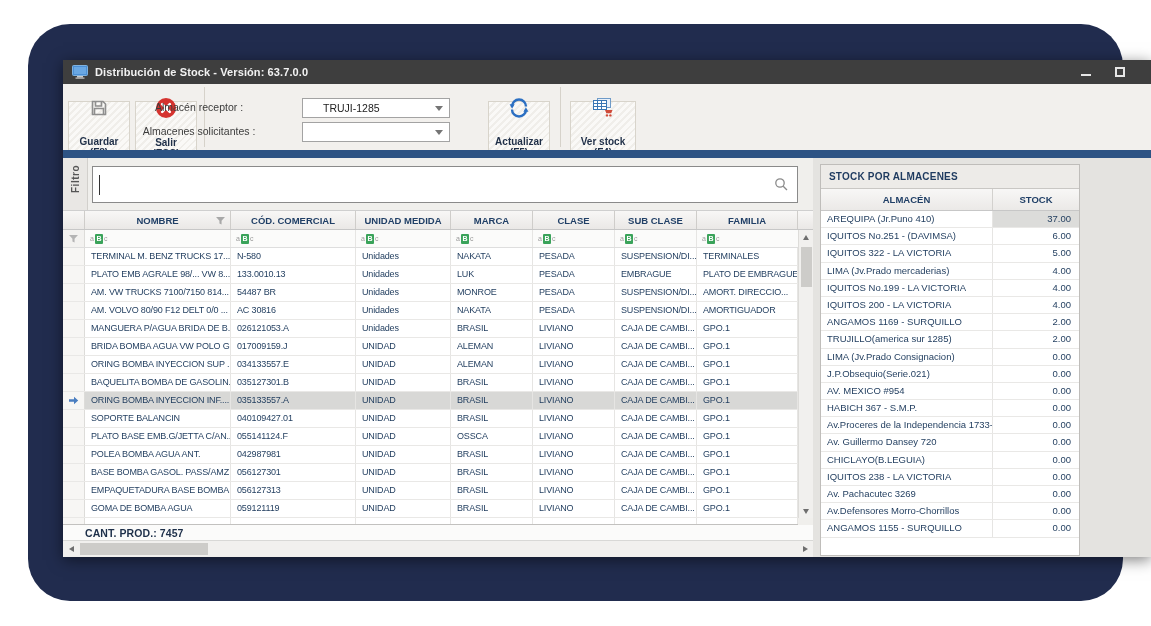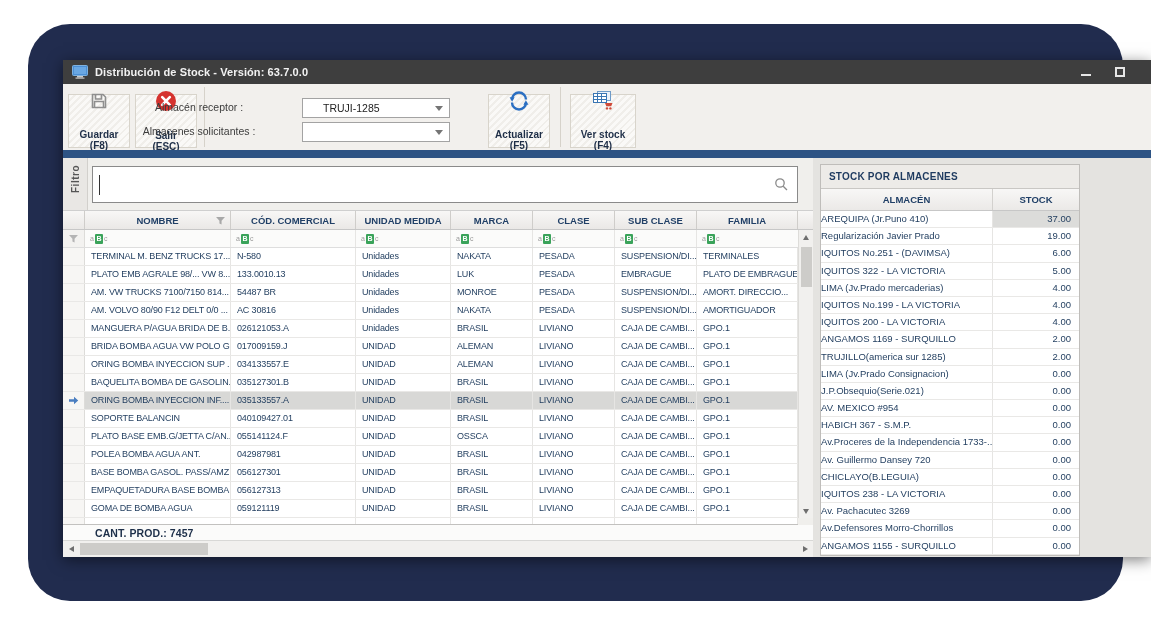--- a/index.html
+++ b/index.html
@@ -10,21 +10,21 @@
 
 .titlebar{position:absolute;left:0;top:0;width:100%;height:24px;background:#3e3e3e;display:flex;align-items:center;padding-left:9px}
 .title{color:#f2f2f2;font-size:11px;font-weight:bold;margin-left:7px;letter-spacing:.1px}
 .win-controls{margin-left:auto;display:flex;height:100%;margin-right:14px}
 .wc{width:34px;display:flex;align-items:center;justify-content:center;cursor:default}
 .glyph-min{width:10px;height:2px;background:#e6e6e6;margin-top:5px}
 .glyph-max{width:10px;height:10px;border:2px solid #e6e6e6}
 
 
 .toolbar{position:absolute;left:0;top:24px;width:100%;height:66px;background:#f2f0ed}
-.tbtn{position:absolute;top:10px;width:62px;height:54px;border:1px solid #d8d4cb;background:repeating-linear-gradient(135deg,#faf9f7 0 3px,#f0eeea 3px 5px);display:flex;flex-direction:column;align-items:center;justify-content:center;gap:18px;text-align:center}
+.tbtn{position:absolute;top:17px;width:62px;height:54px;border:1px solid #d8d4cb;background:repeating-linear-gradient(135deg,#faf9f7 0 3px,#f0eeea 3px 5px);display:flex;flex-direction:column;align-items:center;justify-content:center;gap:18px;text-align:center}
 .tbtn-label{font-size:10px;font-weight:bold;color:#1f2f48;line-height:11px}
 .tbtn-label span{display:block}
 .tsep{position:absolute;top:3px;width:1px;height:60px;background:#d6d2ca}
 .tlabel{position:absolute;left:40px;width:192px;font-size:10.5px;color:#3c3c3c;text-align:center}
 .combo{position:absolute;left:239px;width:148px;height:20px;background:#fff;border:1px solid #a3a3a3;display:flex;align-items:center}
 .combo-value{font-size:10.5px;color:#222;padding-left:20px;flex:1;white-space:nowrap;overflow:hidden}
 .tri-dn{width:0;height:0;border-left:4px solid transparent;border-right:4px solid transparent;border-top:5px solid #757575;margin-right:6px}
 
 
 .accent{position:absolute;left:0;top:90px;width:100%;height:8px;background:#2d5384}
@@ -58,21 +58,21 @@
 .grow.sel{background:#d8d8d6}
 .grow.sel .gcell{background:#d8d8d6}
 .gcell{border-right:1px solid #e6e5e3;font-size:9px;letter-spacing:-.15px;color:#1d3a5c;line-height:17px;white-space:nowrap;overflow:hidden;padding-left:6px;background:#fff}
 .gcell.ind,.grow.sel .gcell.ind{padding-left:0;display:flex;align-items:center;justify-content:center;background:#f7f6f4;border-right:1px solid #dddcd9}
 .c0{width:146px}.c1{width:125px}.c2{width:95px}.c3{width:82px}.c4{width:82px}.c5{width:82px}.c6{width:101px}
 .ind{width:22px}
 .partialrow{position:absolute;left:0;top:360px;width:735px;height:7px;display:flex;background:#fff;border-bottom:1px solid #c2c1bf}
 .partialrow .gcell{height:6px;line-height:6px}
 
 
-.gfooter{position:absolute;left:0;top:367px;width:750px;height:15px;background:#fbfbfa;display:flex;align-items:center;padding-left:32px}
+.gfooter{position:absolute;left:0;top:367px;width:750px;height:15px;background:#fbfbfa;display:flex;align-items:center;padding-left:22px}
 .gfooter span{font-size:10.5px;font-weight:bold;color:#1d2f49;letter-spacing:.1px}
 .hscroll{position:absolute;left:0;top:382px;width:750px;height:16px;background:#f1f0ee;border-top:1px solid #d8d8d6;display:flex;align-items:center}
 .hs-btn{width:16px;height:100%;display:flex;align-items:center;justify-content:center}
 .hs-thumb{width:128px;height:12px;background:#cdccc9;margin-left:1px}
 .hs-spacer{flex:1}
 .vscroll{position:absolute;left:735px;top:72px;width:15px;height:288px;background:#f1f0ee;border-left:1px solid #dddcd9;display:flex;flex-direction:column;align-items:center}
 .vs-btn{height:14px;width:100%;display:flex;align-items:center;justify-content:center}
 .vs-thumb{width:11px;height:40px;background:#cdccc9;margin-top:3px}
 .vs-spacer{flex:1}
 .tri-up{width:0;height:0;border-left:3.5px solid transparent;border-right:3.5px solid transparent;border-bottom:5px solid #6e6e6e}
@@ -83,21 +83,21 @@
 
 .stock-panel{position:absolute;left:757px;top:6px;width:260px;height:392px;background:#fff;border:1px solid #bfbdba}
 .sp-title{height:24px;background:#edebe8;border-bottom:1px solid #c9c7c4;font-size:10px;font-weight:bold;color:#1e3a5f;display:flex;align-items:center;padding-left:8px;letter-spacing:.2px}
 .sp-head{height:22px;display:flex;background:linear-gradient(#f8f7f6,#ebe9e7);border-bottom:1px solid #c7c7c7}
 .sp-hc{display:flex;align-items:center;justify-content:center;font-size:9.5px;font-weight:bold;color:#203f66}
 .sp-hc.almacen{width:172px;border-right:1px solid #d3d1ce}
 .sp-hc.stock{flex:1}
 .sp-body{height:344px;overflow:hidden}
 .sprow{display:flex;height:17.2px;border-bottom:1px solid #e9e8e6}
 .spc{font-size:9.5px;color:#1d3a5c;line-height:16px;white-space:nowrap;overflow:hidden}
-.spc.almacen{width:172px;border-right:1px solid #e6e5e3;}
+.spc.almacen{width:172px;border-right:1px solid #e6e5e3;padding-left:6px}
 .spc.stock{flex:1;text-align:right;padding-right:8px}
 .spc.stock.focus{background:#dcdcda}
 </style>
 </head>
 <body>
 
 <div class="bgpanel"></div>
 
 <div class="window">
 
@@ -500,24 +500,20 @@
       <div class="sp-head">
         <div class="sp-hc almacen">ALMACÉN</div>
         <div class="sp-hc stock">STOCK</div>
       </div>
       <div class="sp-body">
           <div class="sprow">
             <div class="spc almacen">AREQUIPA (Jr.Puno 410)</div>
             <div class="spc stock focus">37.00</div>
           </div>
           <div class="sprow">
-            <div class="spc almacen">Regularización Javier Prado</div>
-            <div class="spc stock">19.00</div>
-          </div>
-          <div class="sprow">
             <div class="spc almacen">IQUITOS No.251 - (DAVIMSA)</div>
             <div class="spc stock">6.00</div>
           </div>
           <div class="sprow">
             <div class="spc almacen">IQUITOS 322 - LA VICTORIA</div>
             <div class="spc stock">5.00</div>
           </div>
           <div class="sprow">
             <div class="spc almacen">LIMA (Jv.Prado mercaderias)</div>
             <div class="spc stock">4.00</div>

